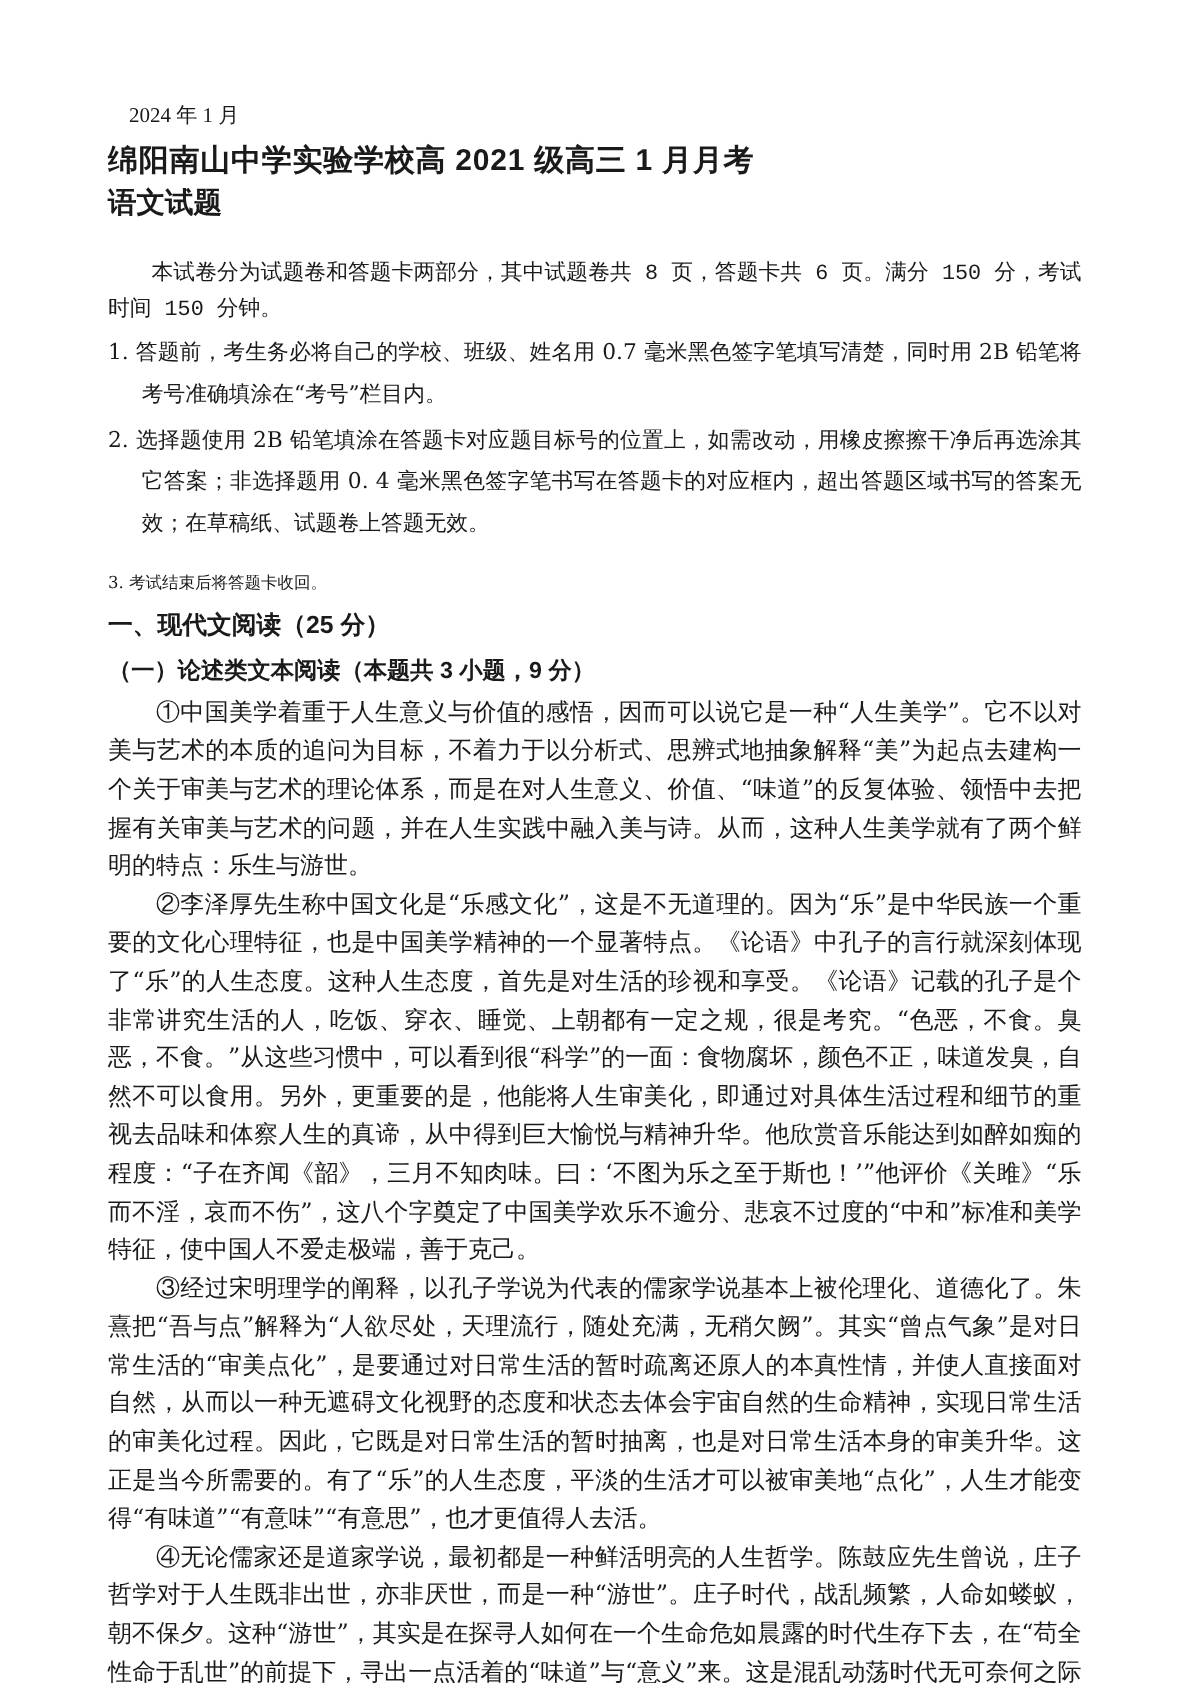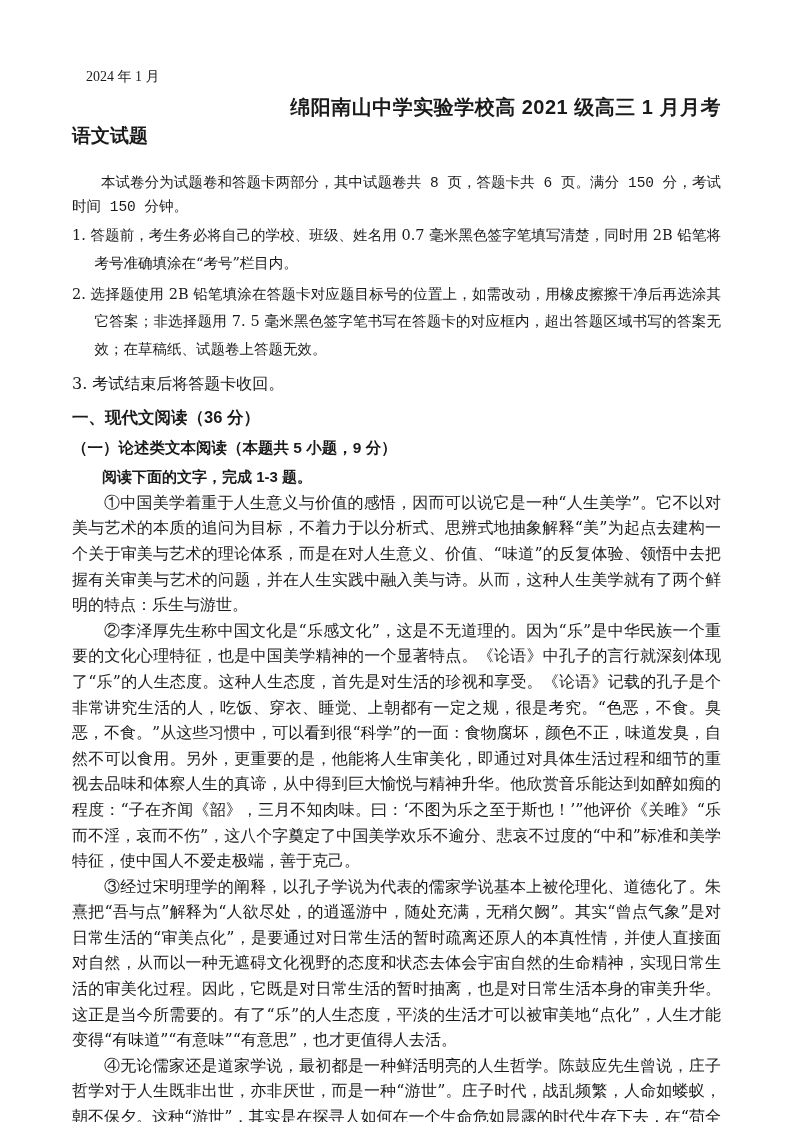--- a/index.html
+++ b/index.html
@@ -17,21 +17,21 @@
     padding: 68px 72px 40px 72px;
     overflow: hidden;
   }
   .date {
     font-size: 14px;
     font-family: "Liberation Serif", serif;
     margin-left: 14px;
     margin-bottom: 6px;
   }
   .title {
-    text-align: right;
+    text-align: left;
     font-family: "Liberation Sans", sans-serif;
     font-weight: bold;
     font-size: 20px;
     line-height: 1.55;
     letter-spacing: 0.5px;
   }
   .subtitle {
     font-family: "Liberation Sans", sans-serif;
     font-weight: bold;
     font-size: 19px;
@@ -52,23 +52,23 @@
   }
   .note {
     font-size: 14.5px;
     line-height: 1.9;
     text-align: justify;
     padding-left: 1.55em;
     text-indent: -1.55em;
     margin-top: 3px;
   }
   .note-plain {
-    font-size: 16px;
+    font-size: 11px;
     line-height: 1.9;
-    margin-top: 6px;
+    margin-top: 16px;
   }
   .section-heading {
     font-family: "Liberation Sans", sans-serif;
     font-weight: bold;
     font-size: 16.5px;
     line-height: 1.6;
     margin-top: 4px;
   }
   .subsection-heading {
     font-family: "Liberation Sans", sans-serif;
@@ -101,31 +101,30 @@
 
   <div class="title">绵阳南山中学实验学校高 2021 级高三 1 月月考</div>
 
   <div class="subtitle">语文试题</div>
 
   <p class="intro">本试卷分为试题卷和答题卡两部分，其中试题卷共 8 页，答题卡共 6 页。满分 150 分，考试时间 150 分钟。</p>
 
 
   <div class="note">1. 答题前，考生务必将自己的学校、班级、姓名用 0.7 毫米黑色签字笔填写清楚，同时用 2B 铅笔将考号准确填涂在“考号”栏目内。</div>
 
-  <div class="note">2. 选择题使用 2B 铅笔填涂在答题卡对应题目标号的位置上，如需改动，用橡皮擦擦干净后再选涂其它答案；非选择题用 7. 5 毫米黑色签字笔书写在答题卡的对应框内，超出答题区域书写的答案无效；在草稿纸、试题卷上答题无效。</div>
+  <div class="note">2. 选择题使用 2B 铅笔填涂在答题卡对应题目标号的位置上，如需改动，用橡皮擦擦干净后再选涂其它答案；非选择题用 0. 4 毫米黑色签字笔书写在答题卡的对应框内，超出答题区域书写的答案无效；在草稿纸、试题卷上答题无效。</div>
 
   <div class="note-plain">3. 考试结束后将答题卡收回。</div>
 
-  <div class="section-heading">一、现代文阅读（36 分）</div>
+  <div class="section-heading">一、现代文阅读（25 分）</div>
 
-  <div class="subsection-heading">（一）论述类文本阅读（本题共 5 小题，9 分）</div>
+  <div class="subsection-heading">（一）论述类文本阅读（本题共 3 小题，9 分）</div>
 
-  <div class="instruction">阅读下面的文字，完成 1-3 题。</div>
 
   <p class="para">①中国美学着重于人生意义与价值的感悟，因而可以说它是一种“人生美学”。它不以对美与艺术的本质的追问为目标，不着力于以分析式、思辨式地抽象解释“美”为起点去建构一个关于审美与艺术的理论体系，而是在对人生意义、价值、“味道”的反复体验、领悟中去把握有关审美与艺术的问题，并在人生实践中融入美与诗。从而，这种人生美学就有了两个鲜明的特点：乐生与游世。</p>
 
   <p class="para">②李泽厚先生称中国文化是“乐感文化”，这是不无道理的。因为“乐”是中华民族一个重要的文化心理特征，也是中国美学精神的一个显著特点。《论语》中孔子的言行就深刻体现了“乐”的人生态度。这种人生态度，首先是对生活的珍视和享受。《论语》记载的孔子是个非常讲究生活的人，吃饭、穿衣、睡觉、上朝都有一定之规，很是考究。“色恶，不食。臭恶，不食。”从这些习惯中，可以看到很“科学”的一面：食物腐坏，颜色不正，味道发臭，自然不可以食用。另外，更重要的是，他能将人生审美化，即通过对具体生活过程和细节的重视去品味和体察人生的真谛，从中得到巨大愉悦与精神升华。他欣赏音乐能达到如醉如痴的程度：“子在齐闻《韶》，三月不知肉味。曰：‘不图为乐之至于斯也！’”他评价《关雎》“乐而不淫，哀而不伤”，这八个字奠定了中国美学欢乐不逾分、悲哀不过度的“中和”标准和美学特征，使中国人不爱走极端，善于克己。</p>
 
-  <p class="para">③经过宋明理学的阐释，以孔子学说为代表的儒家学说基本上被伦理化、道德化了。朱熹把“吾与点”解释为“人欲尽处，的逍遥游中，随处充满，无稍欠阙”。其实“曾点气象”是对日常生活的“审美点化”，是要通过对日常生活的暂时疏离还原人的本真性情，并使人直接面对自然，从而以一种无遮碍文化视野的态度和状态去体会宇宙自然的生命精神，实现日常生活的审美化过程。因此，它既是对日常生活的暂时抽离，也是对日常生活本身的审美升华。这正是当今所需要的。有了“乐”的人生态度，平淡的生活才可以被审美地“点化”，人生才能变得“有味道”“有意味”“有意思”，也才更值得人去活。</p>
+  <p class="para">③经过宋明理学的阐释，以孔子学说为代表的儒家学说基本上被伦理化、道德化了。朱熹把“吾与点”解释为“人欲尽处，天理流行，随处充满，无稍欠阙”。其实“曾点气象”是对日常生活的“审美点化”，是要通过对日常生活的暂时疏离还原人的本真性情，并使人直接面对自然，从而以一种无遮碍文化视野的态度和状态去体会宇宙自然的生命精神，实现日常生活的审美化过程。因此，它既是对日常生活的暂时抽离，也是对日常生活本身的审美升华。这正是当今所需要的。有了“乐”的人生态度，平淡的生活才可以被审美地“点化”，人生才能变得“有味道”“有意味”“有意思”，也才更值得人去活。</p>
 
   <p class="para">④无论儒家还是道家学说，最初都是一种鲜活明亮的人生哲学。陈鼓应先生曾说，庄子哲学对于人生既非出世，亦非厌世，而是一种“游世”。庄子时代，战乱频繁，人命如蝼蚁，朝不保夕。这种“游世”，其实是在探寻人如何在一个生命危如晨露的时代生存下去，在“苟全性命于乱世”的前提下，寻出一点活着的“味道”与“意义”来。这是混乱动荡时代无可奈何之际的一种选择，但就美学意义而言，庄子于儒家之外，在中国美学史上确立了另一条人生美学的路径，即通过齐物我、泯是非、越生死而达到心胸澄明的审美境界，从而超越世俗社会生活与伦理羁绊，实现心灵自由的逍遥游。“逍遥游”是一种审美之游，是真正超越狭隘的功利得失之后所获得的高度愉悦的审美历程。至人、神人、圣人是无己、无名、无功的，他们的自我、名位、功业已化作自然本身的一部分。人与自然之间，不再有自我与对象之分。这时，人就是自然，反过来说，自然也就是人。在“无待”的逍遥游中，外在的命运无法控制时，自己的精神境界却可以由自己支配。</p>
 
 </div>
 
 </body></html>

